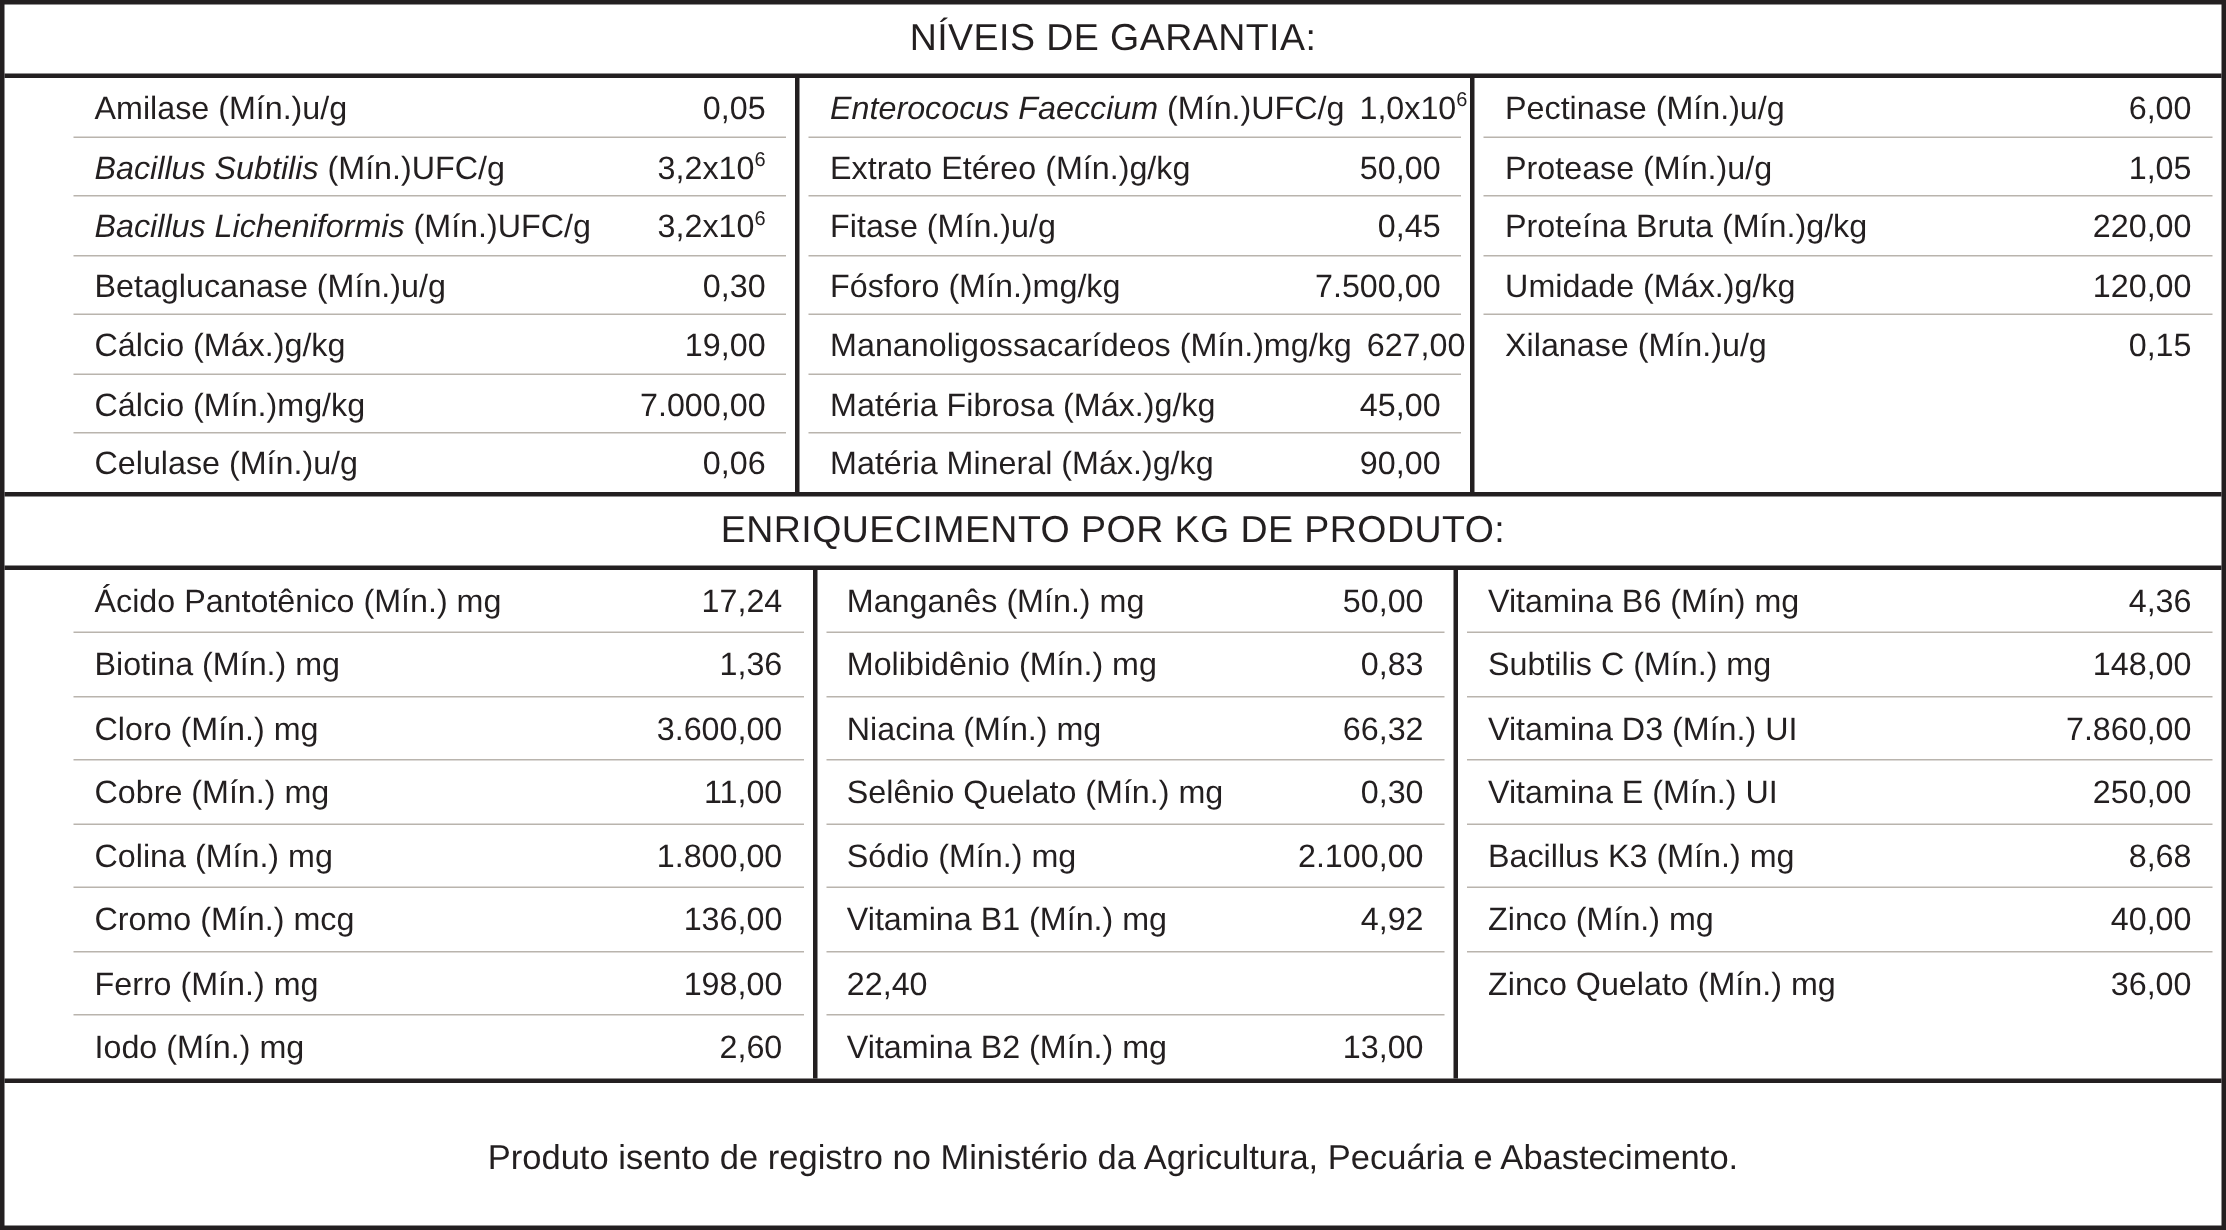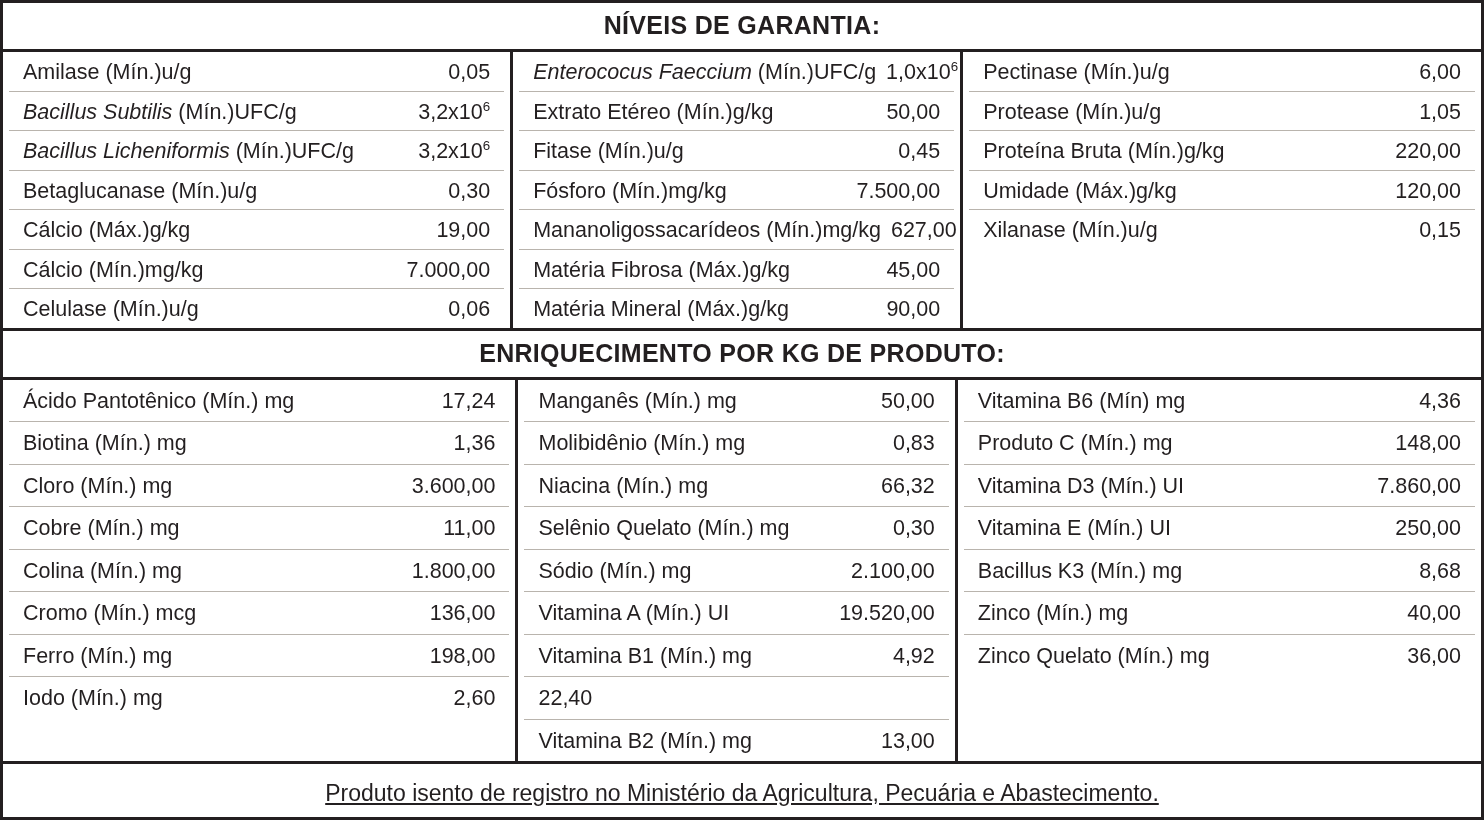--- a/index.html
+++ b/index.html
@@ -22,31 +22,31 @@
     border: 3px solid #231f20;
   }
   .section-title {
     text-align: center;
     font-size: 25px;
     letter-spacing: 0.3px;
     padding: 8px 0 9px 0;
     color: #231f20;
     border-bottom: 3px solid #231f20;
     flex: 0 0 auto;
-    font-weight: 700;
+    font-weight: 400;
   }
   .columns {
     display: flex;
     flex: 0 0 auto;
   }
   .col {
     box-sizing: border-box;
     padding: 0;
   }
-  .col.c1 { width: 528px; border-right: 3px solid #231f20; }
+  .col.c1 { width: 528px; border-right: 3px solid #231f20; margin-left: 40px; }
   .col.c2 { width: 450px; border-right: 3px solid #231f20; }
   .col.c3 { width: 536px; }
 
   .row {
     display: flex;
     align-items: baseline;
     justify-content: space-between;
     font-size: 21.5px;
     line-height: 1;
     padding: 10px 14px 8px 14px;
@@ -79,21 +79,20 @@
   }
   .footer {
     border-top: 3px solid #231f20;
     text-align: center;
     font-size: 23px;
     padding: 9px 0 4px 0;
     flex: 1 1 auto;
     display: flex;
     align-items: center;
     justify-content: center;
-    text-decoration: underline;
   }
   .guarantee .row { padding: 10px 14px 7px 14px; }
   .enrich .row { padding: 11px 14px 9px 14px; }
 </style>
 </head>
 <body>
 
 <div class="sheet">
 
   <div class="section-title">NÍVEIS DE GARANTIA:</div>
@@ -235,42 +234,38 @@
         </div>
         <div class="row">
           <span class="name">Selênio Quelato (Mín.) mg</span>
           <span class="val">0,30</span>
         </div>
         <div class="row">
           <span class="name">Sódio (Mín.) mg</span>
           <span class="val">2.100,00</span>
         </div>
         <div class="row">
-          <span class="name">Vitamina A (Mín.) UI</span>
-          <span class="val">19.520,00</span>
-        </div>
-        <div class="row">
           <span class="name">Vitamina B1 (Mín.)  mg</span>
           <span class="val">4,92</span>
         </div>
         <div class="row">
           <span class="val">22,40</span>
         </div>
         <div class="row">
           <span class="name">Vitamina B2 (Mín.) mg</span>
           <span class="val">13,00</span>
         </div>
       </div>
     <div class="col c3">
         <div class="row">
           <span class="name">Vitamina B6 (Mín) mg</span>
           <span class="val">4,36</span>
         </div>
         <div class="row">
-          <span class="name">Produto C (Mín.) mg</span>
+          <span class="name">Subtilis C (Mín.) mg</span>
           <span class="val">148,00</span>
         </div>
         <div class="row">
           <span class="name">Vitamina D3 (Mín.) UI</span>
           <span class="val">7.860,00</span>
         </div>
         <div class="row">
           <span class="name">Vitamina E (Mín.) UI</span>
           <span class="val">250,00</span>
         </div>

